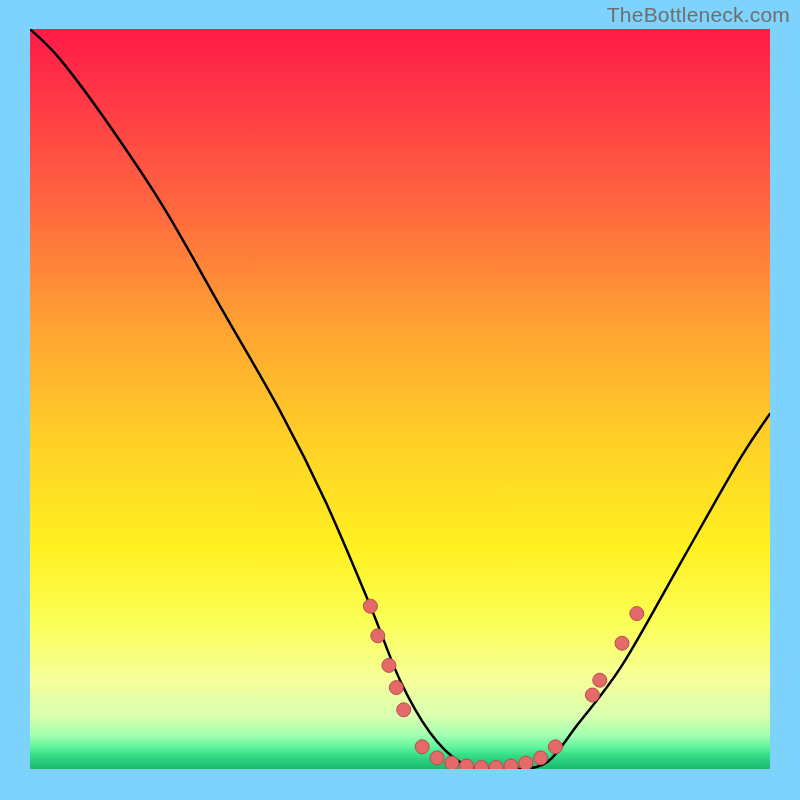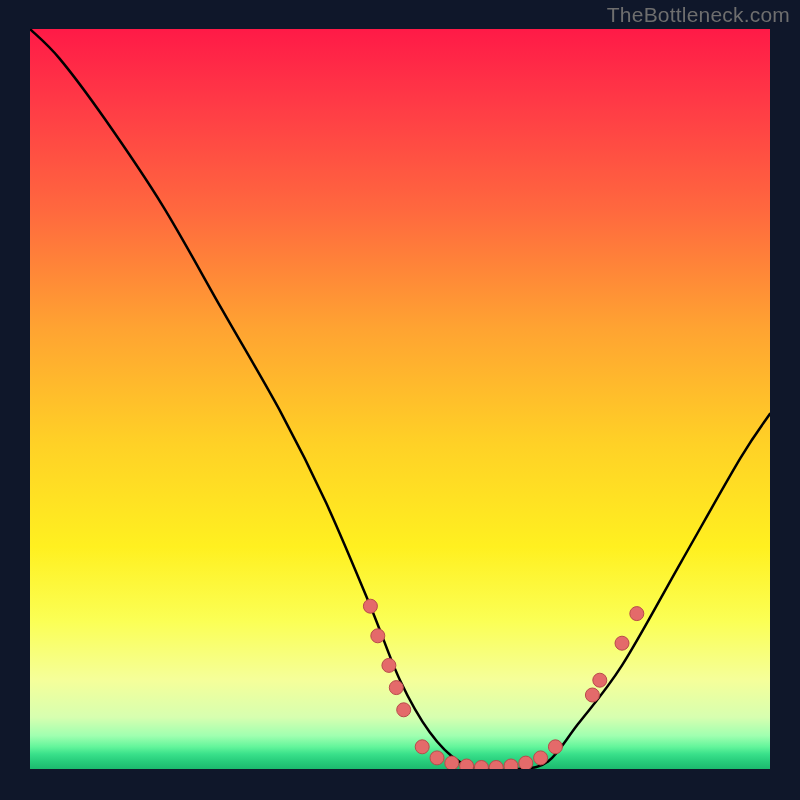--- a/index.html
+++ b/index.html
@@ -1,21 +1,21 @@
 <!DOCTYPE html>
 <html><head>
 <meta charset="utf-8">
 <style>
   * { margin: 0; padding: 0; box-sizing: border-box; }
   html, body { width: 800px; height: 800px; overflow: hidden; background: #000; }
   .frame {
     position: relative;
     width: 800px;
     height: 800px;
-    background: #0f172a;
+    background: #7dd3fc;
   }
   .watermark {
     position: absolute;
     top: 3px;
     right: 10px;
     color: #6e6e6e;
     font-family: Arial, Helvetica, sans-serif;
     font-size: 21px;
     font-weight: 500;
     letter-spacing: 0.2px;

